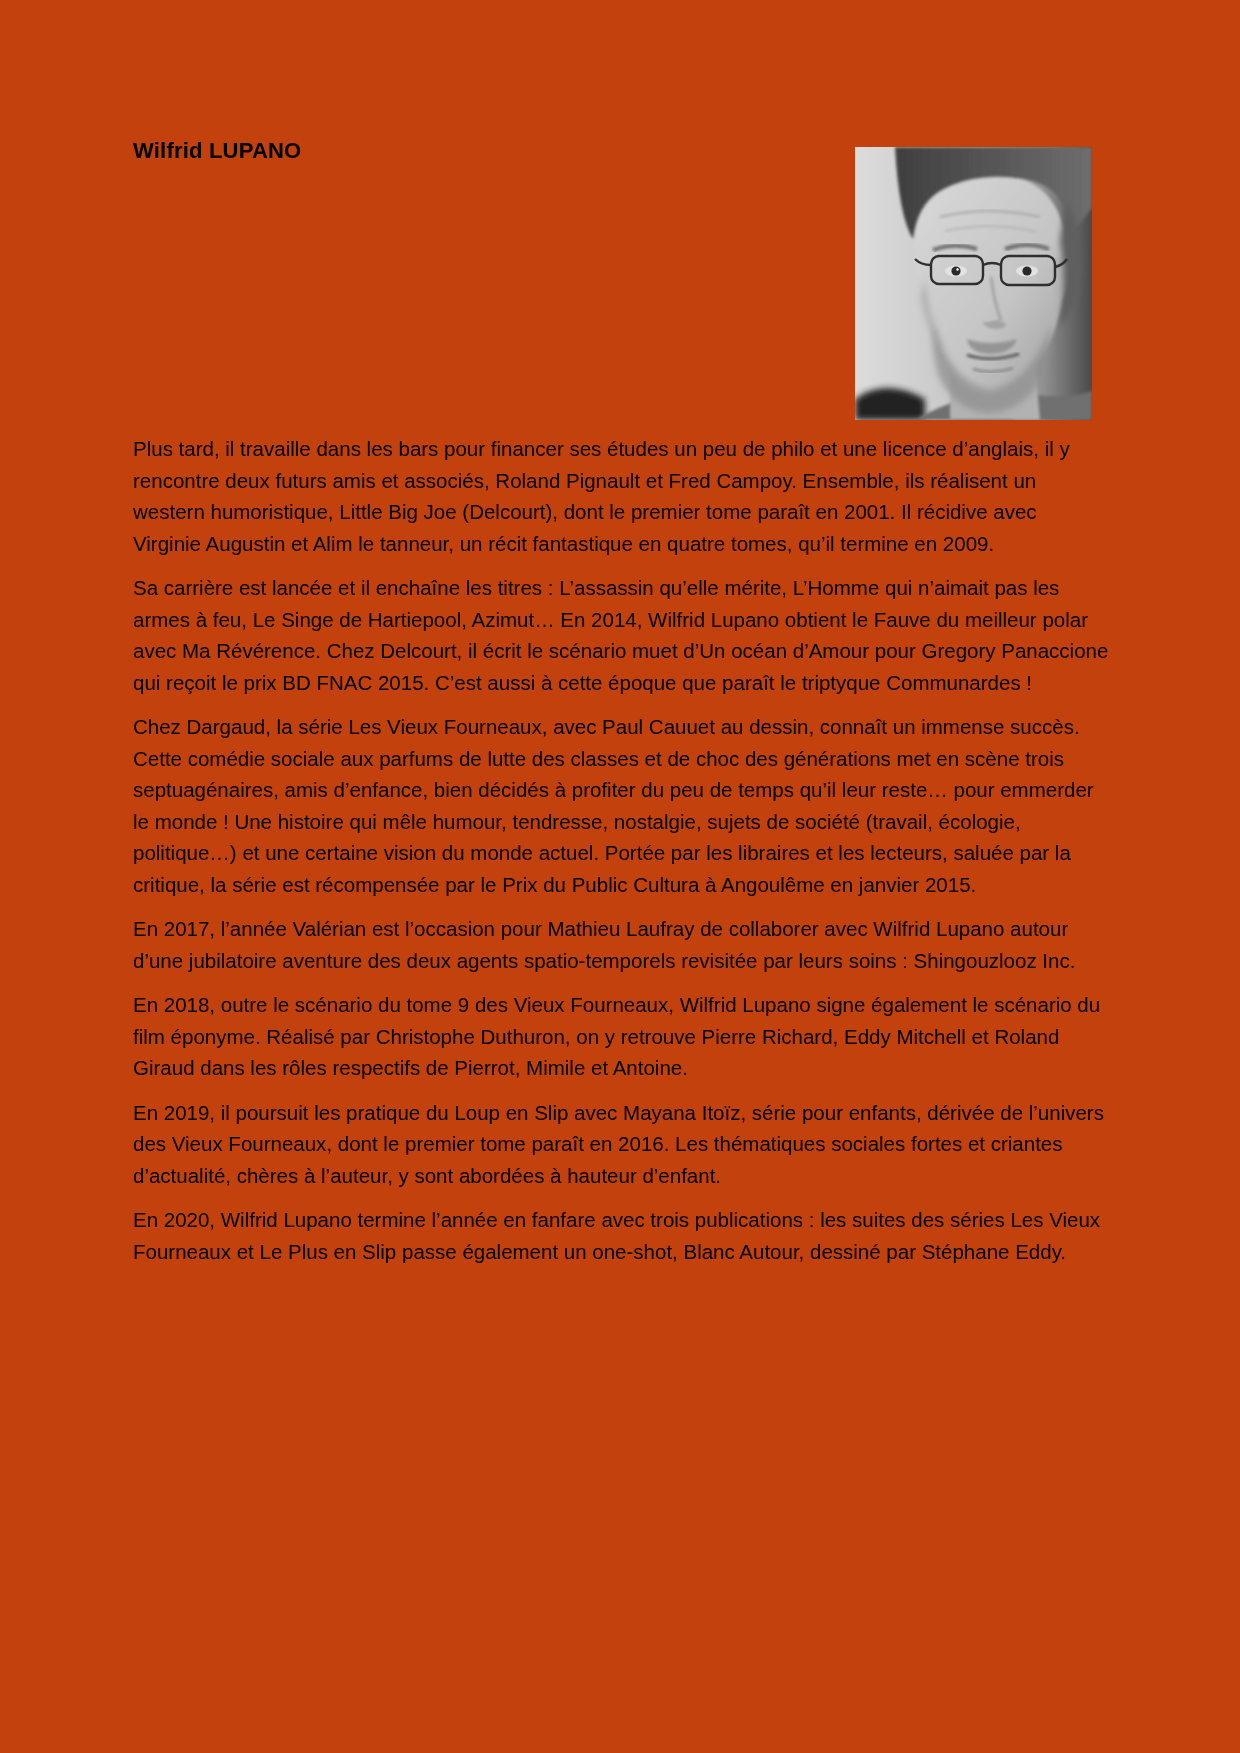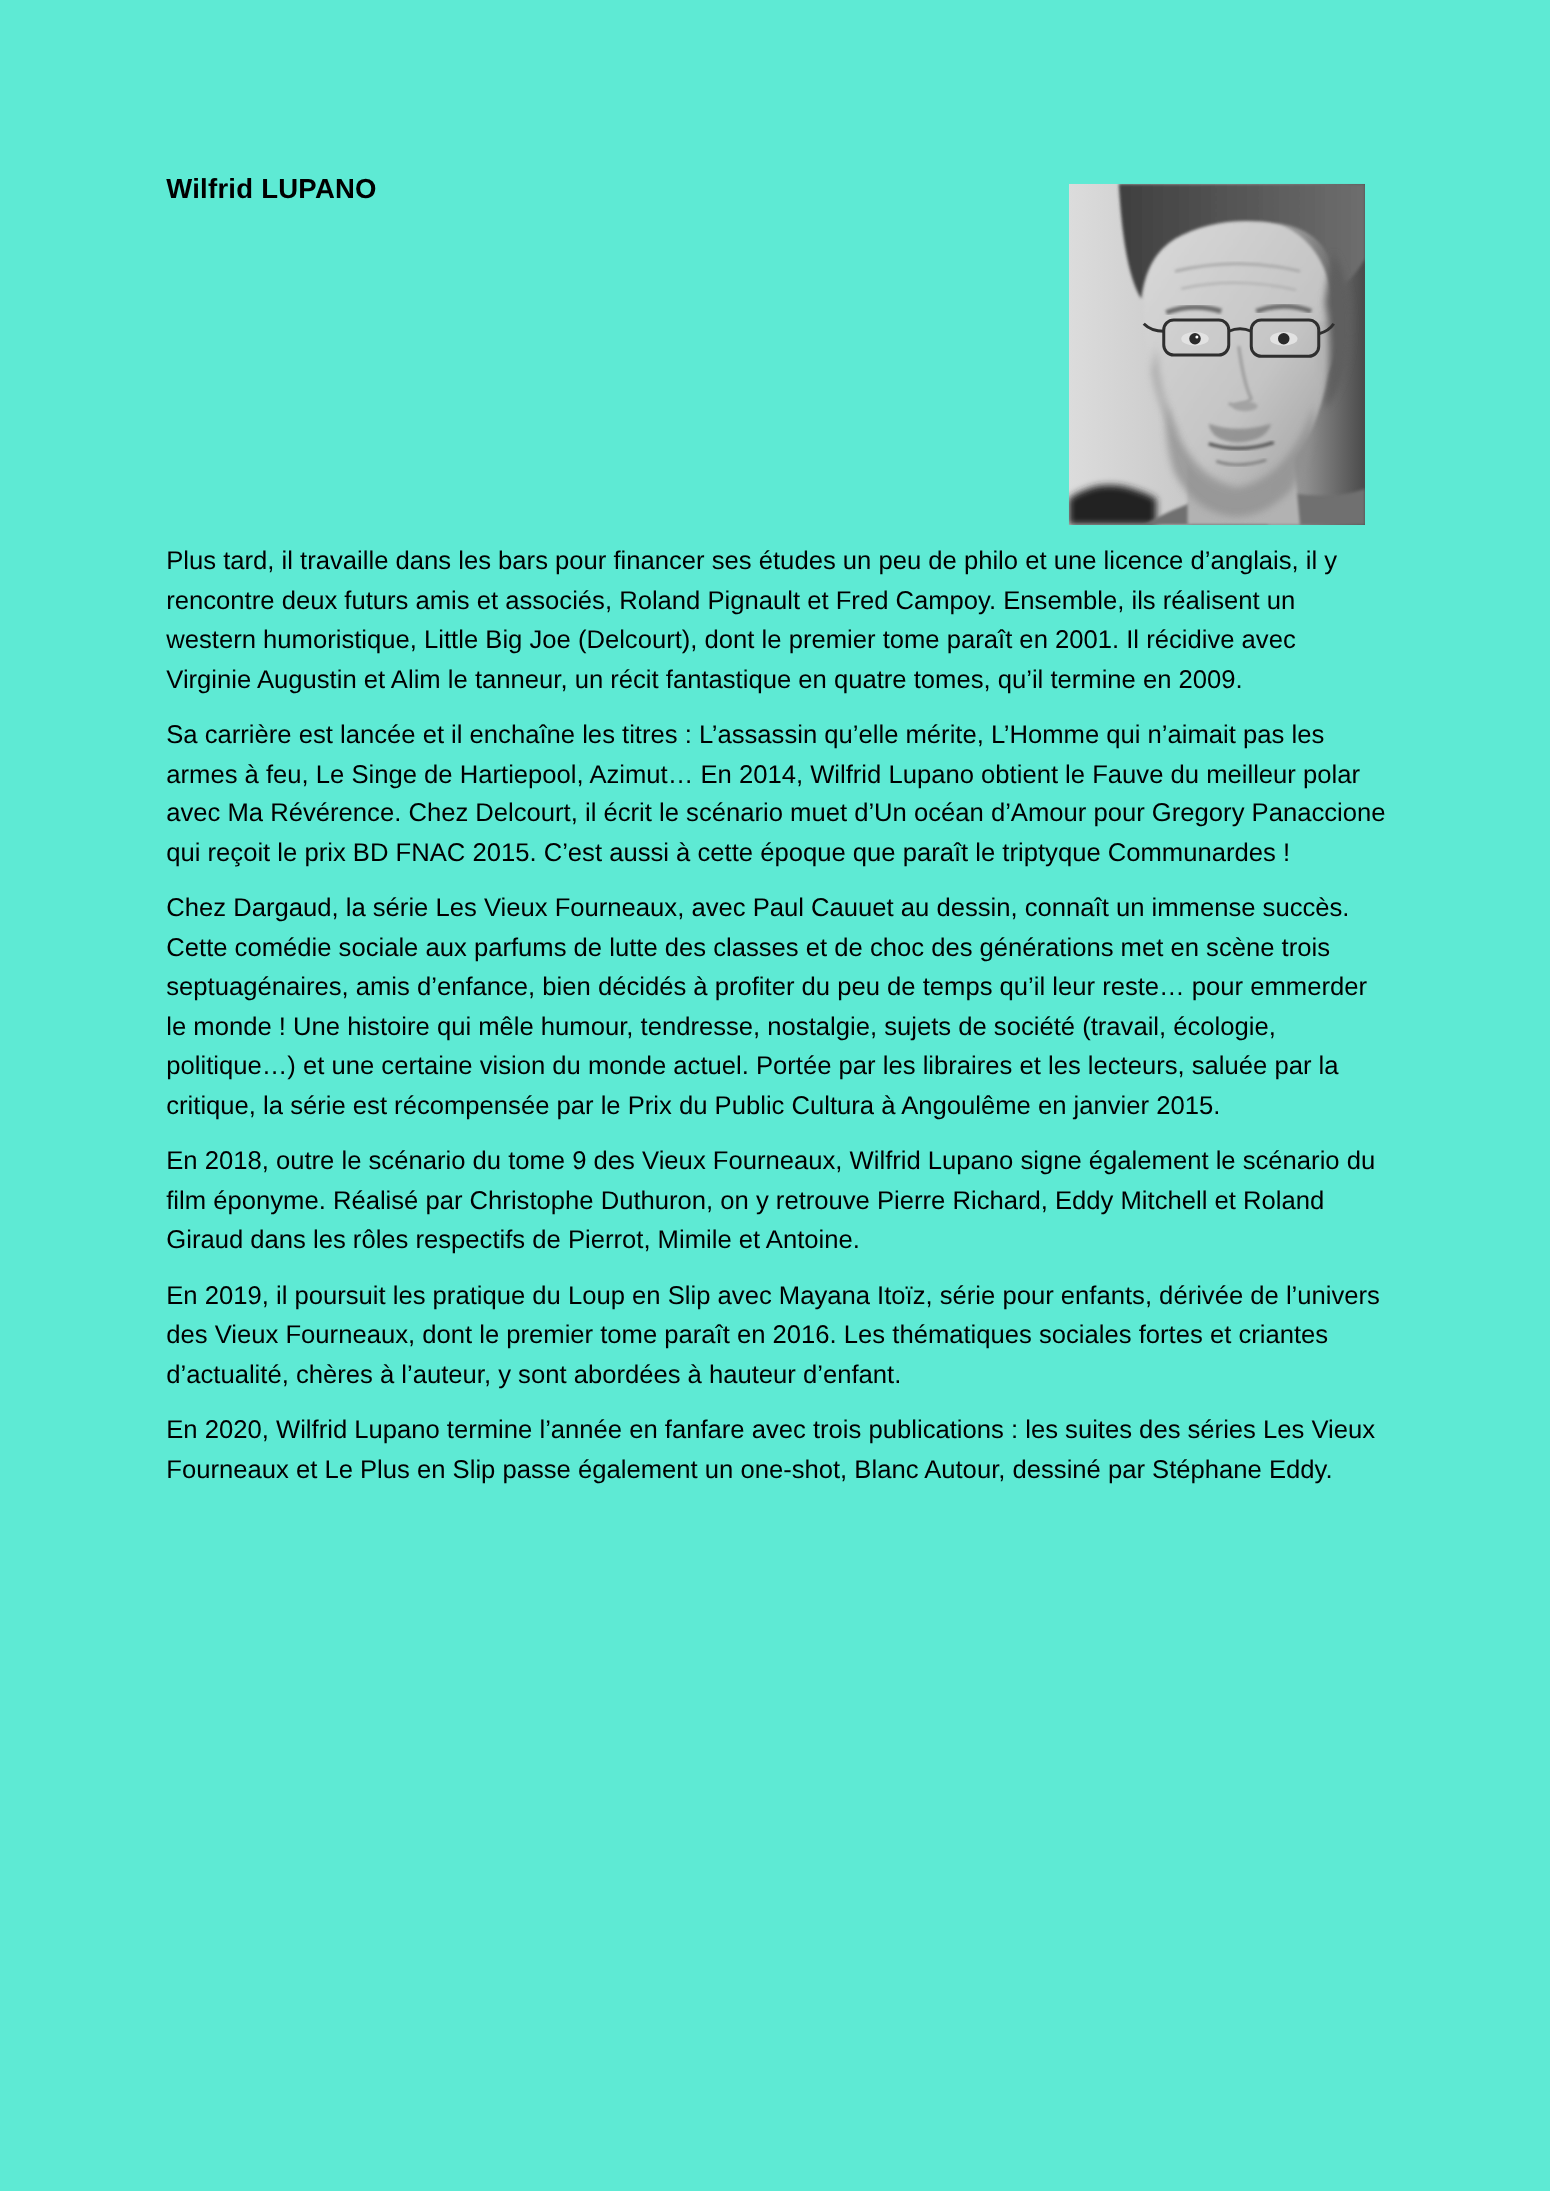--- a/index.html
+++ b/index.html
@@ -4,21 +4,21 @@
 <style>
   html, body {
     margin: 0;
     padding: 0;
     background: #ffffff;
   }
   .page {
     position: relative;
     width: 1240px;
     height: 1753px;
-    background: #5eead4;
+    background: #c2410c;
     font-family: "Liberation Sans", sans-serif;
     color: #000000;
     overflow: hidden;
   }
   .doc-title {
     position: absolute;
     left: 133px;
     top: 138px;
     margin: 0;
     font-size: 22px;
@@ -126,18 +126,19 @@
       <path d="M118 222 Q136 228 158 221" stroke="#7c7c7c" stroke-width="2" fill="none" filter="url(#soft2)"></path>
 
       <path d="M70 130 Q74 175 90 205 Q72 185 66 150 Z" fill="#9b9b9b" opacity="0.6" filter="url(#soft)"></path>
     </svg>
   </figure>
 
   <div class="bio">
       <p><span>Plus tard, il travaille dans les bars pour financer ses études un peu de philo et une licence d’anglais, il y rencontre deux futurs amis et associés, Roland Pignault et Fred Campoy. Ensemble, ils réalisent un western humoristique, </span><span class="italic">Little Big Joe</span><span> (Delcourt), dont le premier tome paraît en 2001. Il récidive avec </span><span class="italic">Virginie Augustin et Alim le tanneur</span><span>, un récit fantastique en quatre tomes, qu’il termine en 2009.</span></p>
       <p><span>Sa carrière est lancée et il enchaîne les titres : </span><span class="italic">L’assassin qu’elle mérite, L’Homme qui n’aimait pas les armes à feu</span><span>, </span><span class="italic">Le Singe de Hartiepool</span><span>, </span><span class="italic">Azimut…</span><span> En 2014, Wilfrid Lupano obtient le Fauve du meilleur polar avec </span><span class="italic">Ma Révérence</span><span>. Chez Delcourt, il écrit le scénario muet d’</span><span class="italic">Un océan d’Amour</span><span> pour Gregory Panaccione qui reçoit le prix BD FNAC 2015. C’est aussi à cette époque que paraît le triptyque Communardes !</span></p>
       <p><span>Chez Dargaud, la série </span><span class="italic">Les Vieux Fourneaux</span><span>, avec Paul Cauuet au dessin, connaît un immense succès. Cette comédie sociale aux parfums de lutte des classes et de choc des générations met en scène trois septuagénaires, amis d’enfance, bien décidés à profiter du peu de temps qu’il leur reste… pour emmerder le monde ! Une histoire qui mêle humour, tendresse, nostalgie, sujets de société (travail, écologie, politique…) et une certaine vision du monde actuel. Portée par les libraires et les lecteurs, saluée par la critique, la série est récompensée par le Prix du Public Cultura à Angoulême en janvier 2015.</span></p>
+      <p><span>En 2017, l’année Valérian est l’occasion pour Mathieu Laufray de collaborer avec Wilfrid Lupano autour d’une jubilatoire aventure des deux agents spatio-temporels revisitée par leurs soins : </span><span class="italic">Shingouzlooz Inc</span><span>.</span></p>
       <p><span>En 2018, outre le scénario du tome 9 des </span><span class="italic">Vieux Fourneaux</span><span>, Wilfrid Lupano signe également le scénario du film éponyme. Réalisé par Christophe Duthuron, on y retrouve Pierre Richard, Eddy Mitchell et Roland Giraud dans les rôles respectifs de Pierrot, Mimile et Antoine.</span></p>
       <p><span>En 2019, il poursuit les pratique du </span><span class="italic">Loup en Slip</span><span> avec Mayana Itoïz, série pour enfants, dérivée de l’univers des </span><span class="italic">Vieux Fourneaux</span><span>, dont le premier tome paraît en 2016. Les thématiques sociales fortes et criantes d’actualité, chères à l’auteur, y sont abordées à hauteur d’enfant.</span></p>
       <p><span>En 2020, Wilfrid Lupano termine l’année en fanfare avec trois publications : les suites des séries </span><span class="italic">Les Vieux Fourneaux</span><span> et </span><span class="italic">Le Plus en Slip</span><span> passe également un one-shot, </span><span class="italic">Blanc Autour</span><span>, dessiné par Stéphane Eddy.</span></p>
     </div>
 
 </div>
 
 </body></html>

